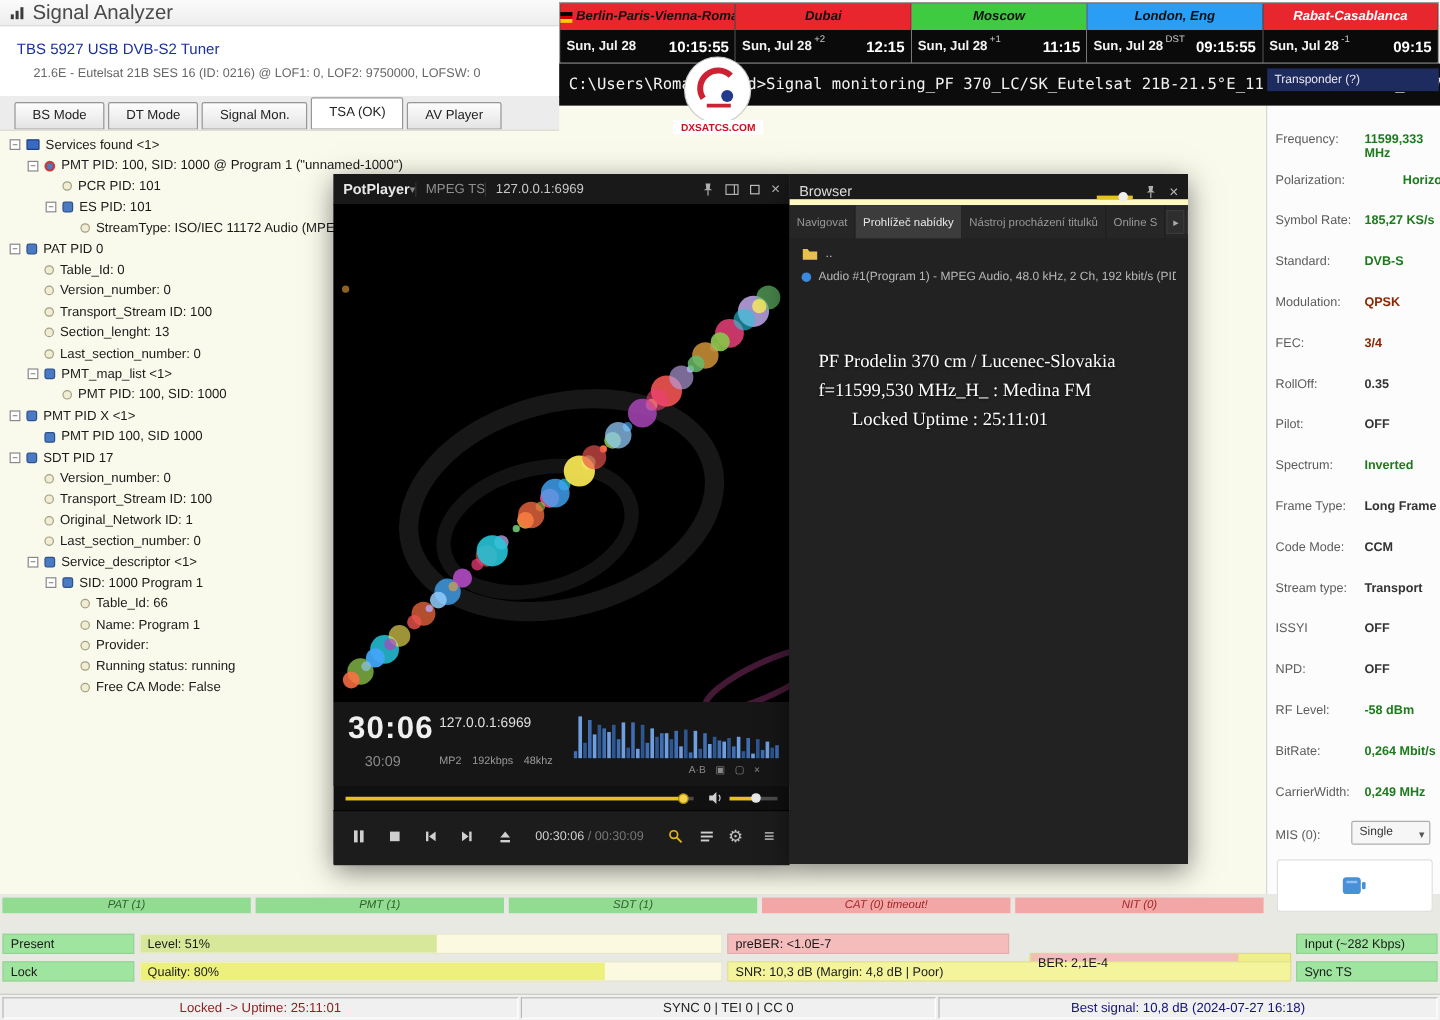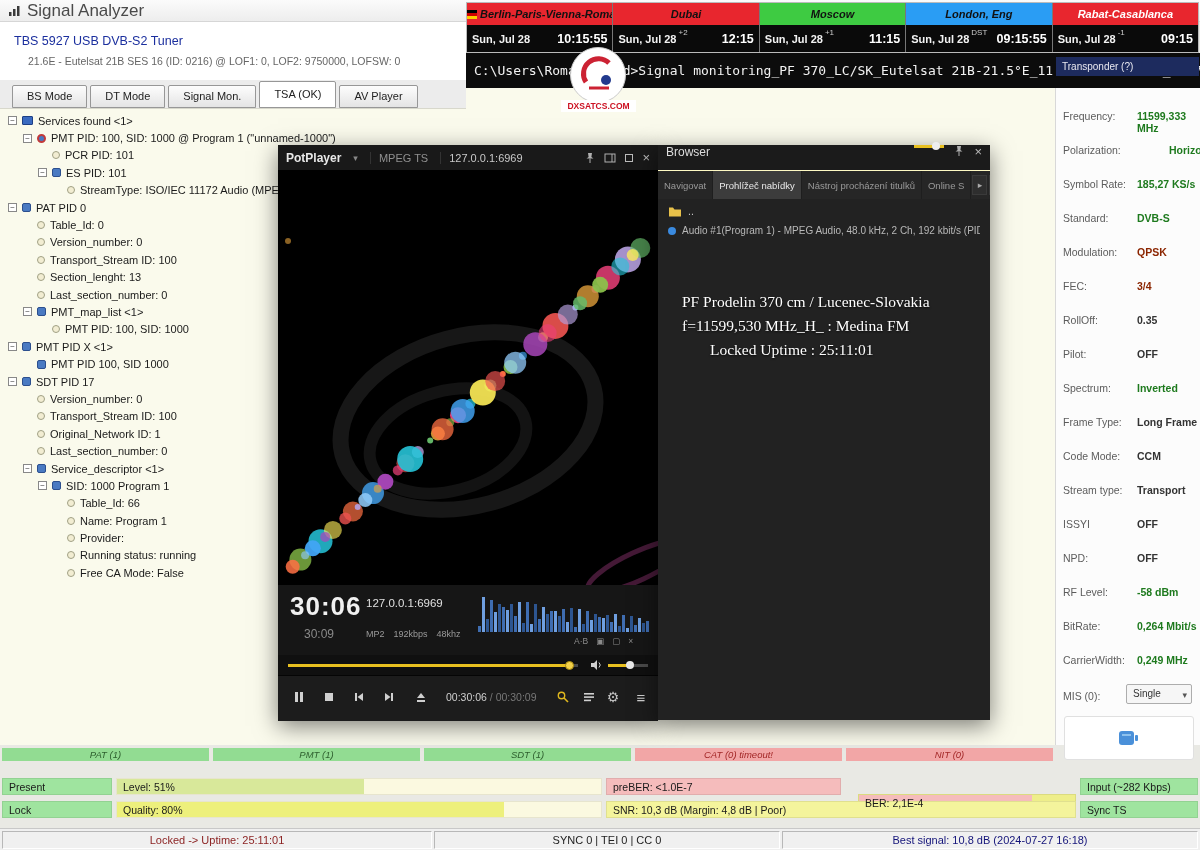--- a/index.html
+++ b/index.html
@@ -56,21 +56,21 @@
   
   .consolewin{position:absolute;left:466px;top:53px;width:734px;height:35px;background:#0c0c0c;box-sizing:border-box;padding:8px 0 0 8px;overflow:hidden;}
   .constext{font-family:"DejaVu Sans Mono",monospace;font-size:13px;color:#f2f2f2;white-space:nowrap;}
 
   
   .logo{position:absolute;left:570px;top:47px;width:56px;height:56px;background:#fff;border-radius:50%;border:1px solid #ccc;display:flex;align-items:center;justify-content:center;box-sizing:border-box;}
   .logocap{position:absolute;left:561px;top:100px;width:75px;height:12px;background:#fff;color:#cc1122;font-size:8.5px;font-weight:bold;text-align:center;line-height:12px;}
 
   
   .player{position:absolute;left:278px;top:145px;width:380px;height:575px;background:#101010;box-shadow:0 6px 22px rgba(0,0,0,.5);}
-  .ptitle{position:absolute;left:0;top:0;width:100%;height:26px;background:#191919;display:flex;align-items:center;padding:0 8px;gap:12px;box-sizing:border-box;border-bottom:1px solid #000;}
+  .ptitle{position:absolute;left:0;top:0;width:100%;height:26px;background:#191919;display:flex;align-items:center;padding:0 8px;gap:0;box-sizing:border-box;border-bottom:1px solid #000;}
   .pname{color:#e8e8e8;font-size:12px;font-weight:bold;}
   .pcaret{color:#888;font-size:9px;}
   .pformat{color:#909090;font-size:11px;border-left:1px solid #333;padding-left:8px;}
   .psource{color:#c8c8c8;font-size:11px;border-left:1px solid #333;padding-left:8px;}
   .pticons{margin-left:auto;display:flex;align-items:center;gap:9px;}
   .closex{color:#bbb;font-size:13px;line-height:13px;}
   .maxbox{width:8px;height:8px;border:1px solid #bbb;display:inline-block;box-sizing:border-box;}
   .pvideo{position:absolute;left:0;top:26px;width:380px;height:414px;background:#000;overflow:hidden;}
   .pinfo{position:absolute;left:0;top:440px;width:380px;height:70px;background:#161616;}
   .bigtime{position:absolute;left:12px;top:6px;font-size:26px;font-weight:bold;color:#f0f0f0;letter-spacing:1px;}
@@ -90,21 +90,21 @@
   .volknob{position:absolute;top:-3px;width:8px;height:8px;border-radius:50%;background:#e8e8e8;}
   .pctrl{position:absolute;left:0;top:530px;width:380px;height:45px;background:#1c1c1c;border-top:1px solid #050505;}
   .pbtn{position:absolute;top:8px;width:26px;height:26px;display:flex;align-items:center;justify-content:center;}
   .timealt{position:absolute;left:168px;top:15px;font-size:10.5px;color:#cfcfcf;white-space:nowrap;}
   .ttot{color:#777;}
   .gearbtn{font-size:14px;color:#c0c0c0;}
   .menubtn{font-size:15px;color:#cfcfcf;}
 
   
   .browser{position:absolute;left:658px;top:145px;width:332px;height:575px;background:#232323;box-shadow:0 6px 22px rgba(0,0,0,.5);}
-  .btitle{height:26px;background:#1b1b1b;display:flex;align-items:flex-start;padding:0 8px;gap:10px;border-bottom:1px solid #fef9c3;box-sizing:border-box;}
+  .btitle{height:26px;background:#1b1b1b;display:flex;align-items:flex-end;padding:0 8px;gap:10px;border-bottom:5px solid #fef9c3;box-sizing:border-box;}
   .btname{color:#ddd;font-size:12px;}
   .bslider{margin-left:auto;position:relative;width:30px;height:3px;background:#e8c020;}
   .bsknob{position:absolute;left:18px;top:-3px;width:8px;height:8px;background:#eee;border-radius:50%;}
   .btabs{height:28px;background:#262626;display:flex;align-items:stretch;border-bottom:1px solid #1a1a1a;overflow:hidden;}
   .btab{font-size:9.5px;color:#9a9a9a;padding:0 6px;display:flex;align-items:center;border-right:1px solid #1e1e1e;white-space:nowrap;overflow:hidden;flex:none;}
   .btab.active{background:#3c3c3c;color:#e8e8e8;}
   .bchev{width:13px;display:flex;align-items:center;justify-content:center;color:#aaa;font-size:9px;border:1px solid #3a3a3a;margin:4px 1px;background:#2e2e2e;flex:none;}
   .bcontent{position:absolute;left:0;top:54px;right:0;bottom:0;background:#222;}
   .brow{display:flex;align-items:center;gap:6px;padding:6px 10px 2px 10px;font-size:10.5px;color:#c8c8c8;}
   .bitem{font-size:10px;color:#b8b8b8;white-space:nowrap;overflow:hidden;text-overflow:clip;}

